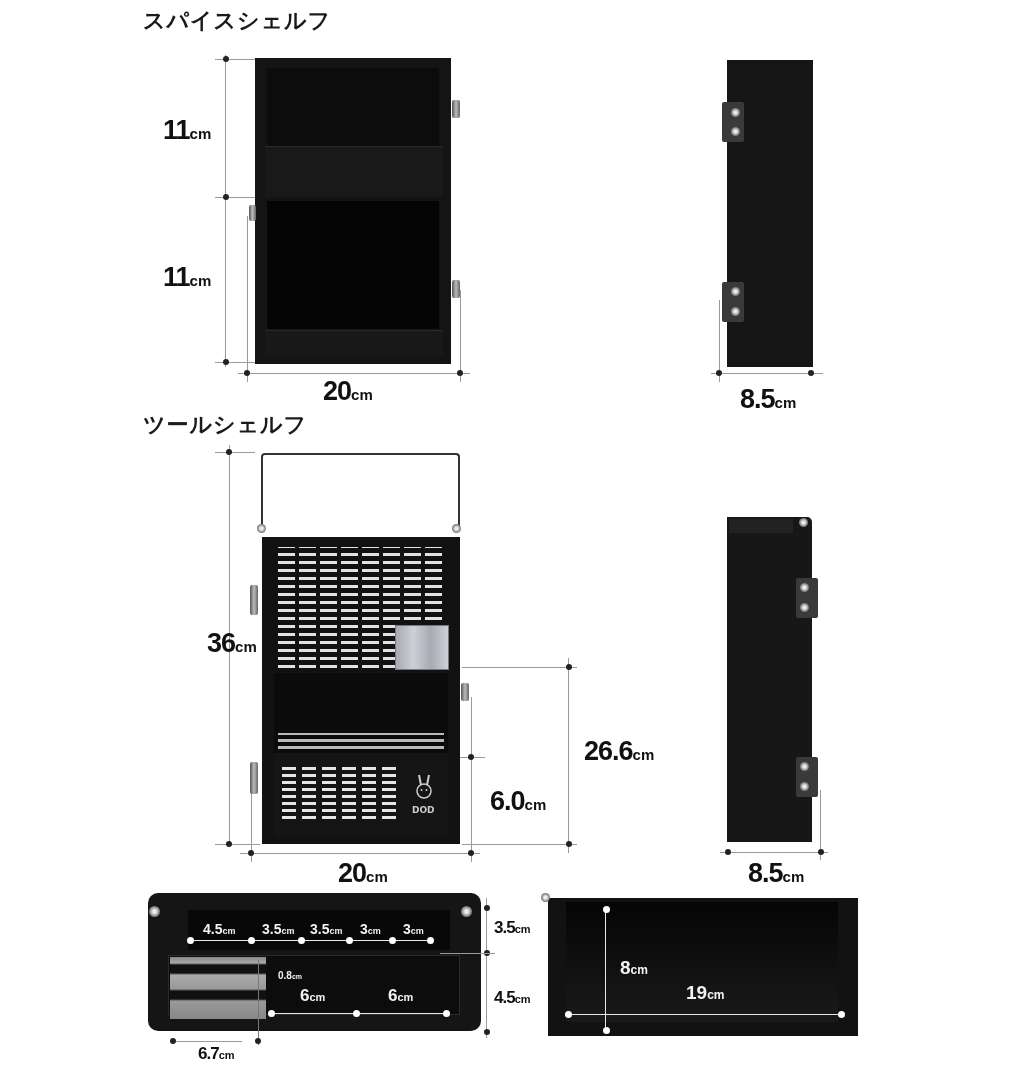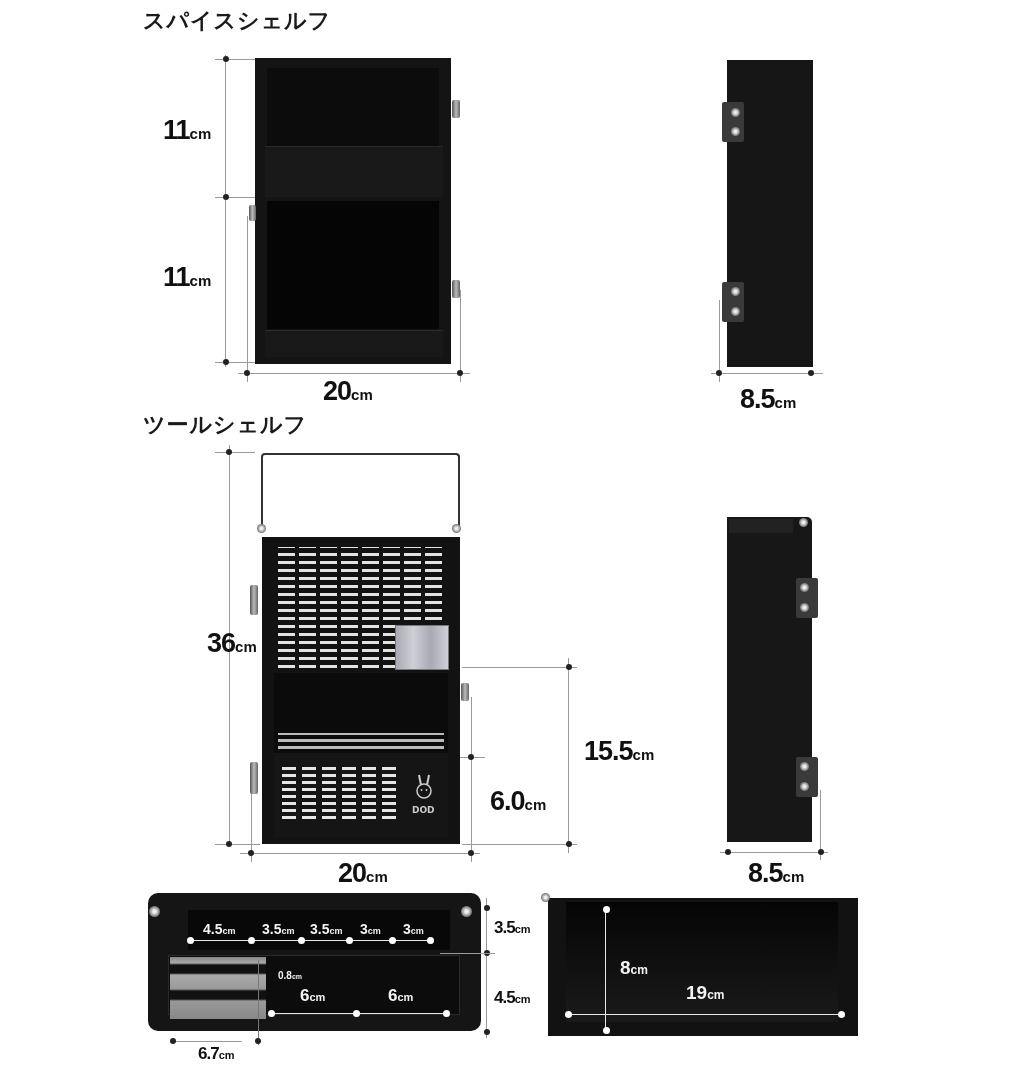--- a/index.html
+++ b/index.html
@@ -92,21 +92,21 @@
 <div class="line" style="left:462px;top:844px;width:115px;height:1px;"></div>
 <div class="dot" style="left:569px;top:667px;"></div>
 <div class="dot" style="left:569px;top:844px;"></div>
 <div class="line" style="left:460px;top:757px;width:25px;height:1px;"></div>
 <div class="dot" style="left:471px;top:757px;"></div>
 
 <div class="abs dim" style="left:163px;top:628px;margin-left:44px;">
   <span class="num">36</span><span class="unit">cm</span>
 </div>
 <div class="abs dim" style="left:584px;top:736px;">
-  <span class="num">15.5</span><span class="unit">cm</span>
+  <span class="num">26.6</span><span class="unit">cm</span>
 </div>
 <div class="abs dim" style="left:490px;top:786px;">
   <span class="num">6.0</span><span class="unit">cm</span>
 </div>
 <div class="abs dim" style="left:338px;top:858px;">
   <span class="num">20</span><span class="unit">cm</span>
 </div>
 
 <div class="abs" style="left:261px;top:453px;width:195px;height:76px;border:2px solid #333;border-bottom:none;border-radius:4px 4px 0 0;"></div>
 <div class="screw" style="left:257px;top:524px;"></div>

